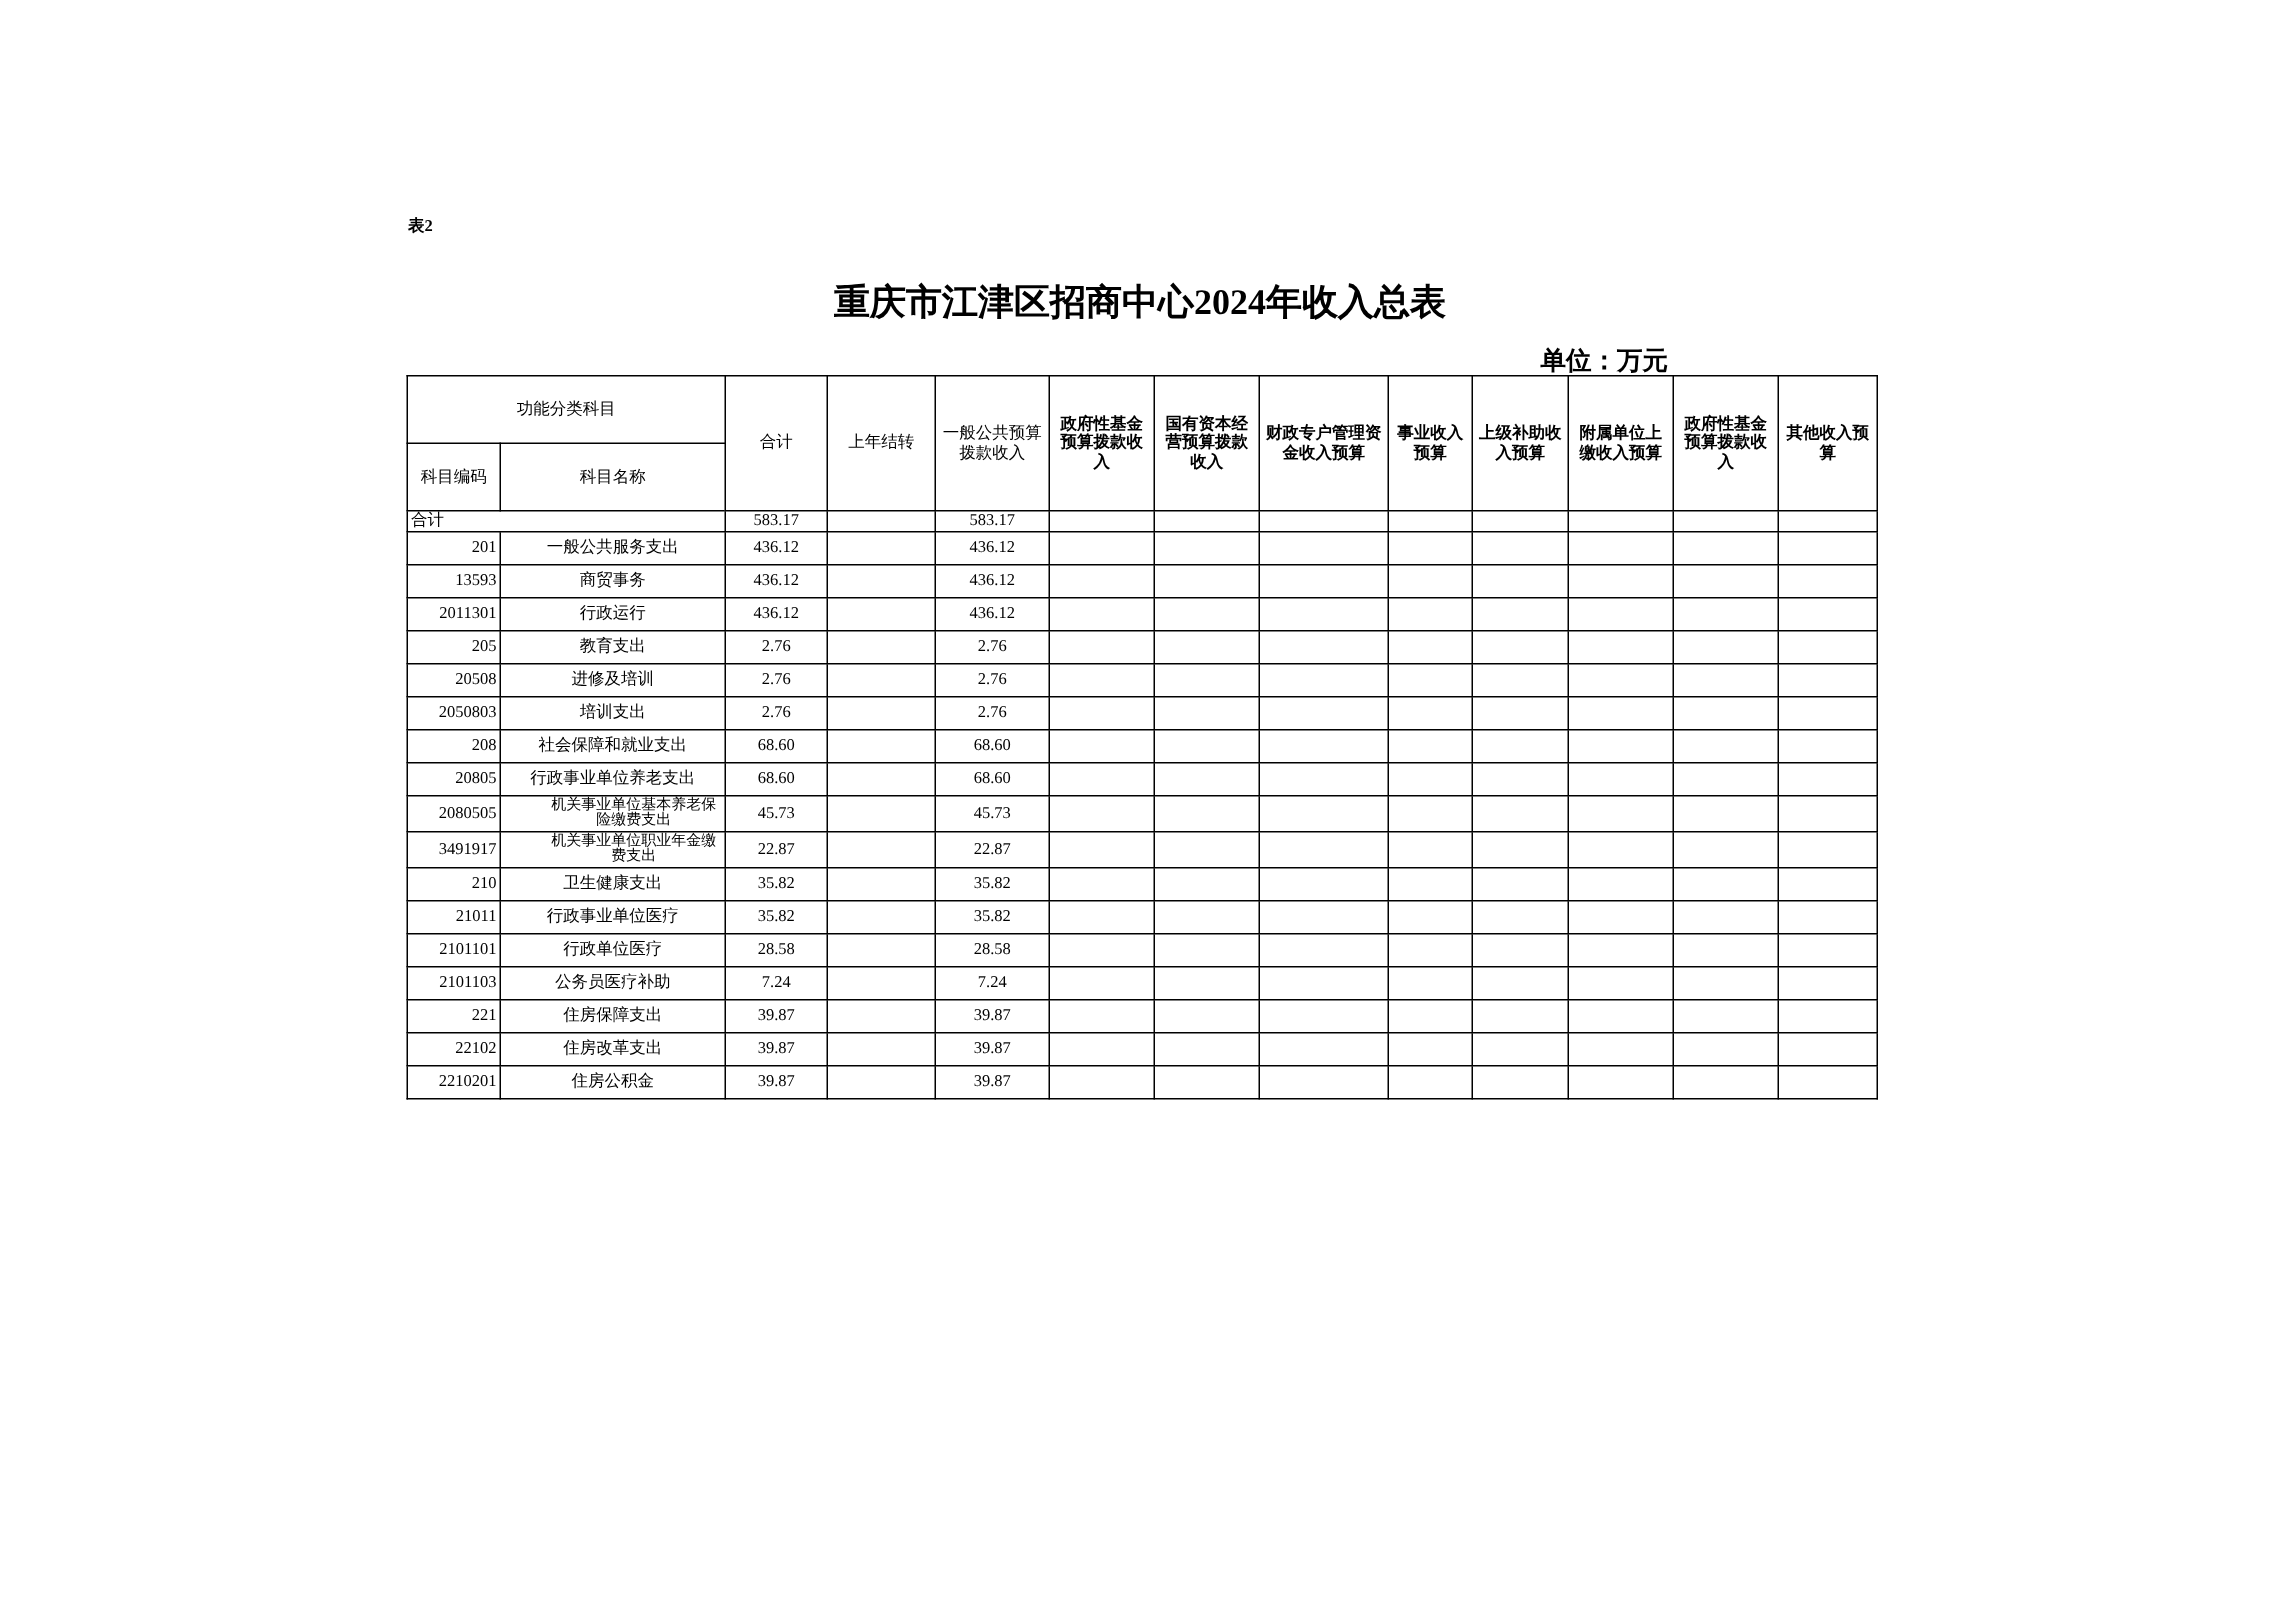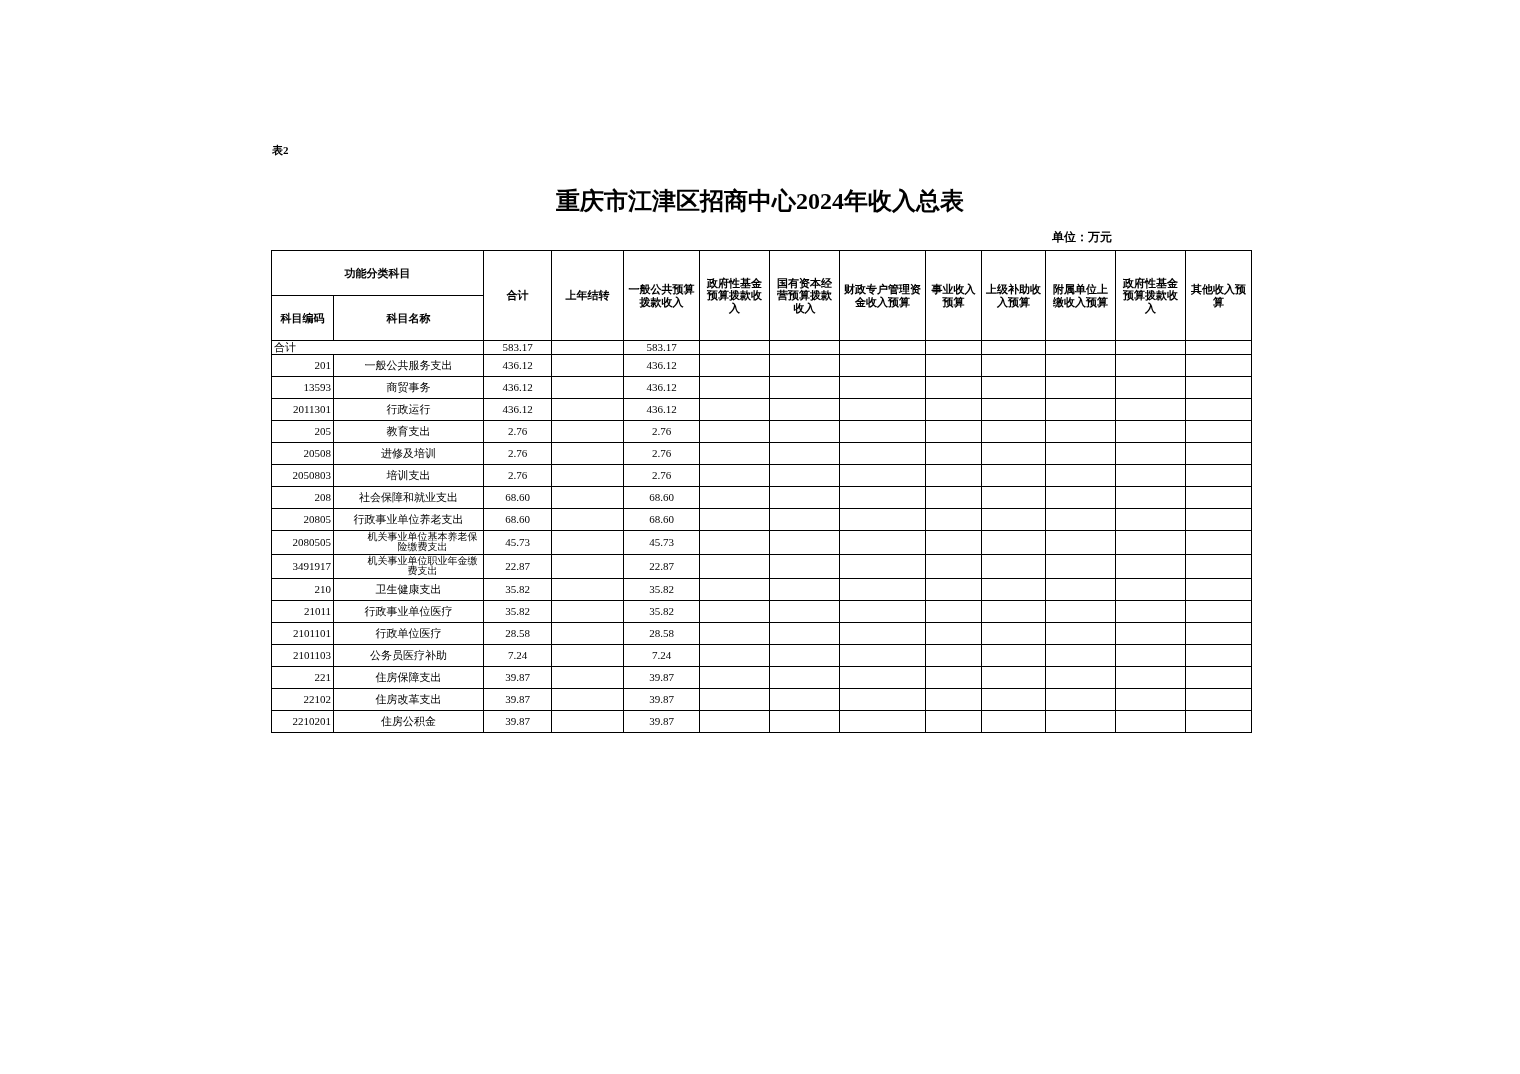--- a/index.html
+++ b/index.html
@@ -38,42 +38,42 @@
     text-align: center;
     font-size: 24px;
     font-weight: bold;
     font-family: "Liberation Serif", serif;
     margin-top: 10px;
   }
   .unit-label {
     position: absolute;
     right: 268px;
     top: 217px;
-    font-size: 12px;
+    font-size: 17px;
     font-weight: bold;
     font-family: "Liberation Serif", serif;
   }
   table.budget {
     position: absolute;
     left: 271px;
     top: 238px;
     border-collapse: collapse;
     table-layout: fixed;
     width: 980px;
   }
   table.budget th, table.budget td {
     border: 1px solid #000000;
     font-size: 11px;
     font-family: "Liberation Serif", serif;
     padding: 0 2px;
     vertical-align: middle;
     line-height: 1.15;
   }
   th.hdr {
-    font-weight: bold;
+    font-weight: normal;
     text-align: center;
     font-size: 12px;
     padding: 3px 2px;
   }
   th.hdr-small {
     font-weight: bold;
     text-align: center;
     font-size: 11.5px;
     padding: 3px 1px;
   }

